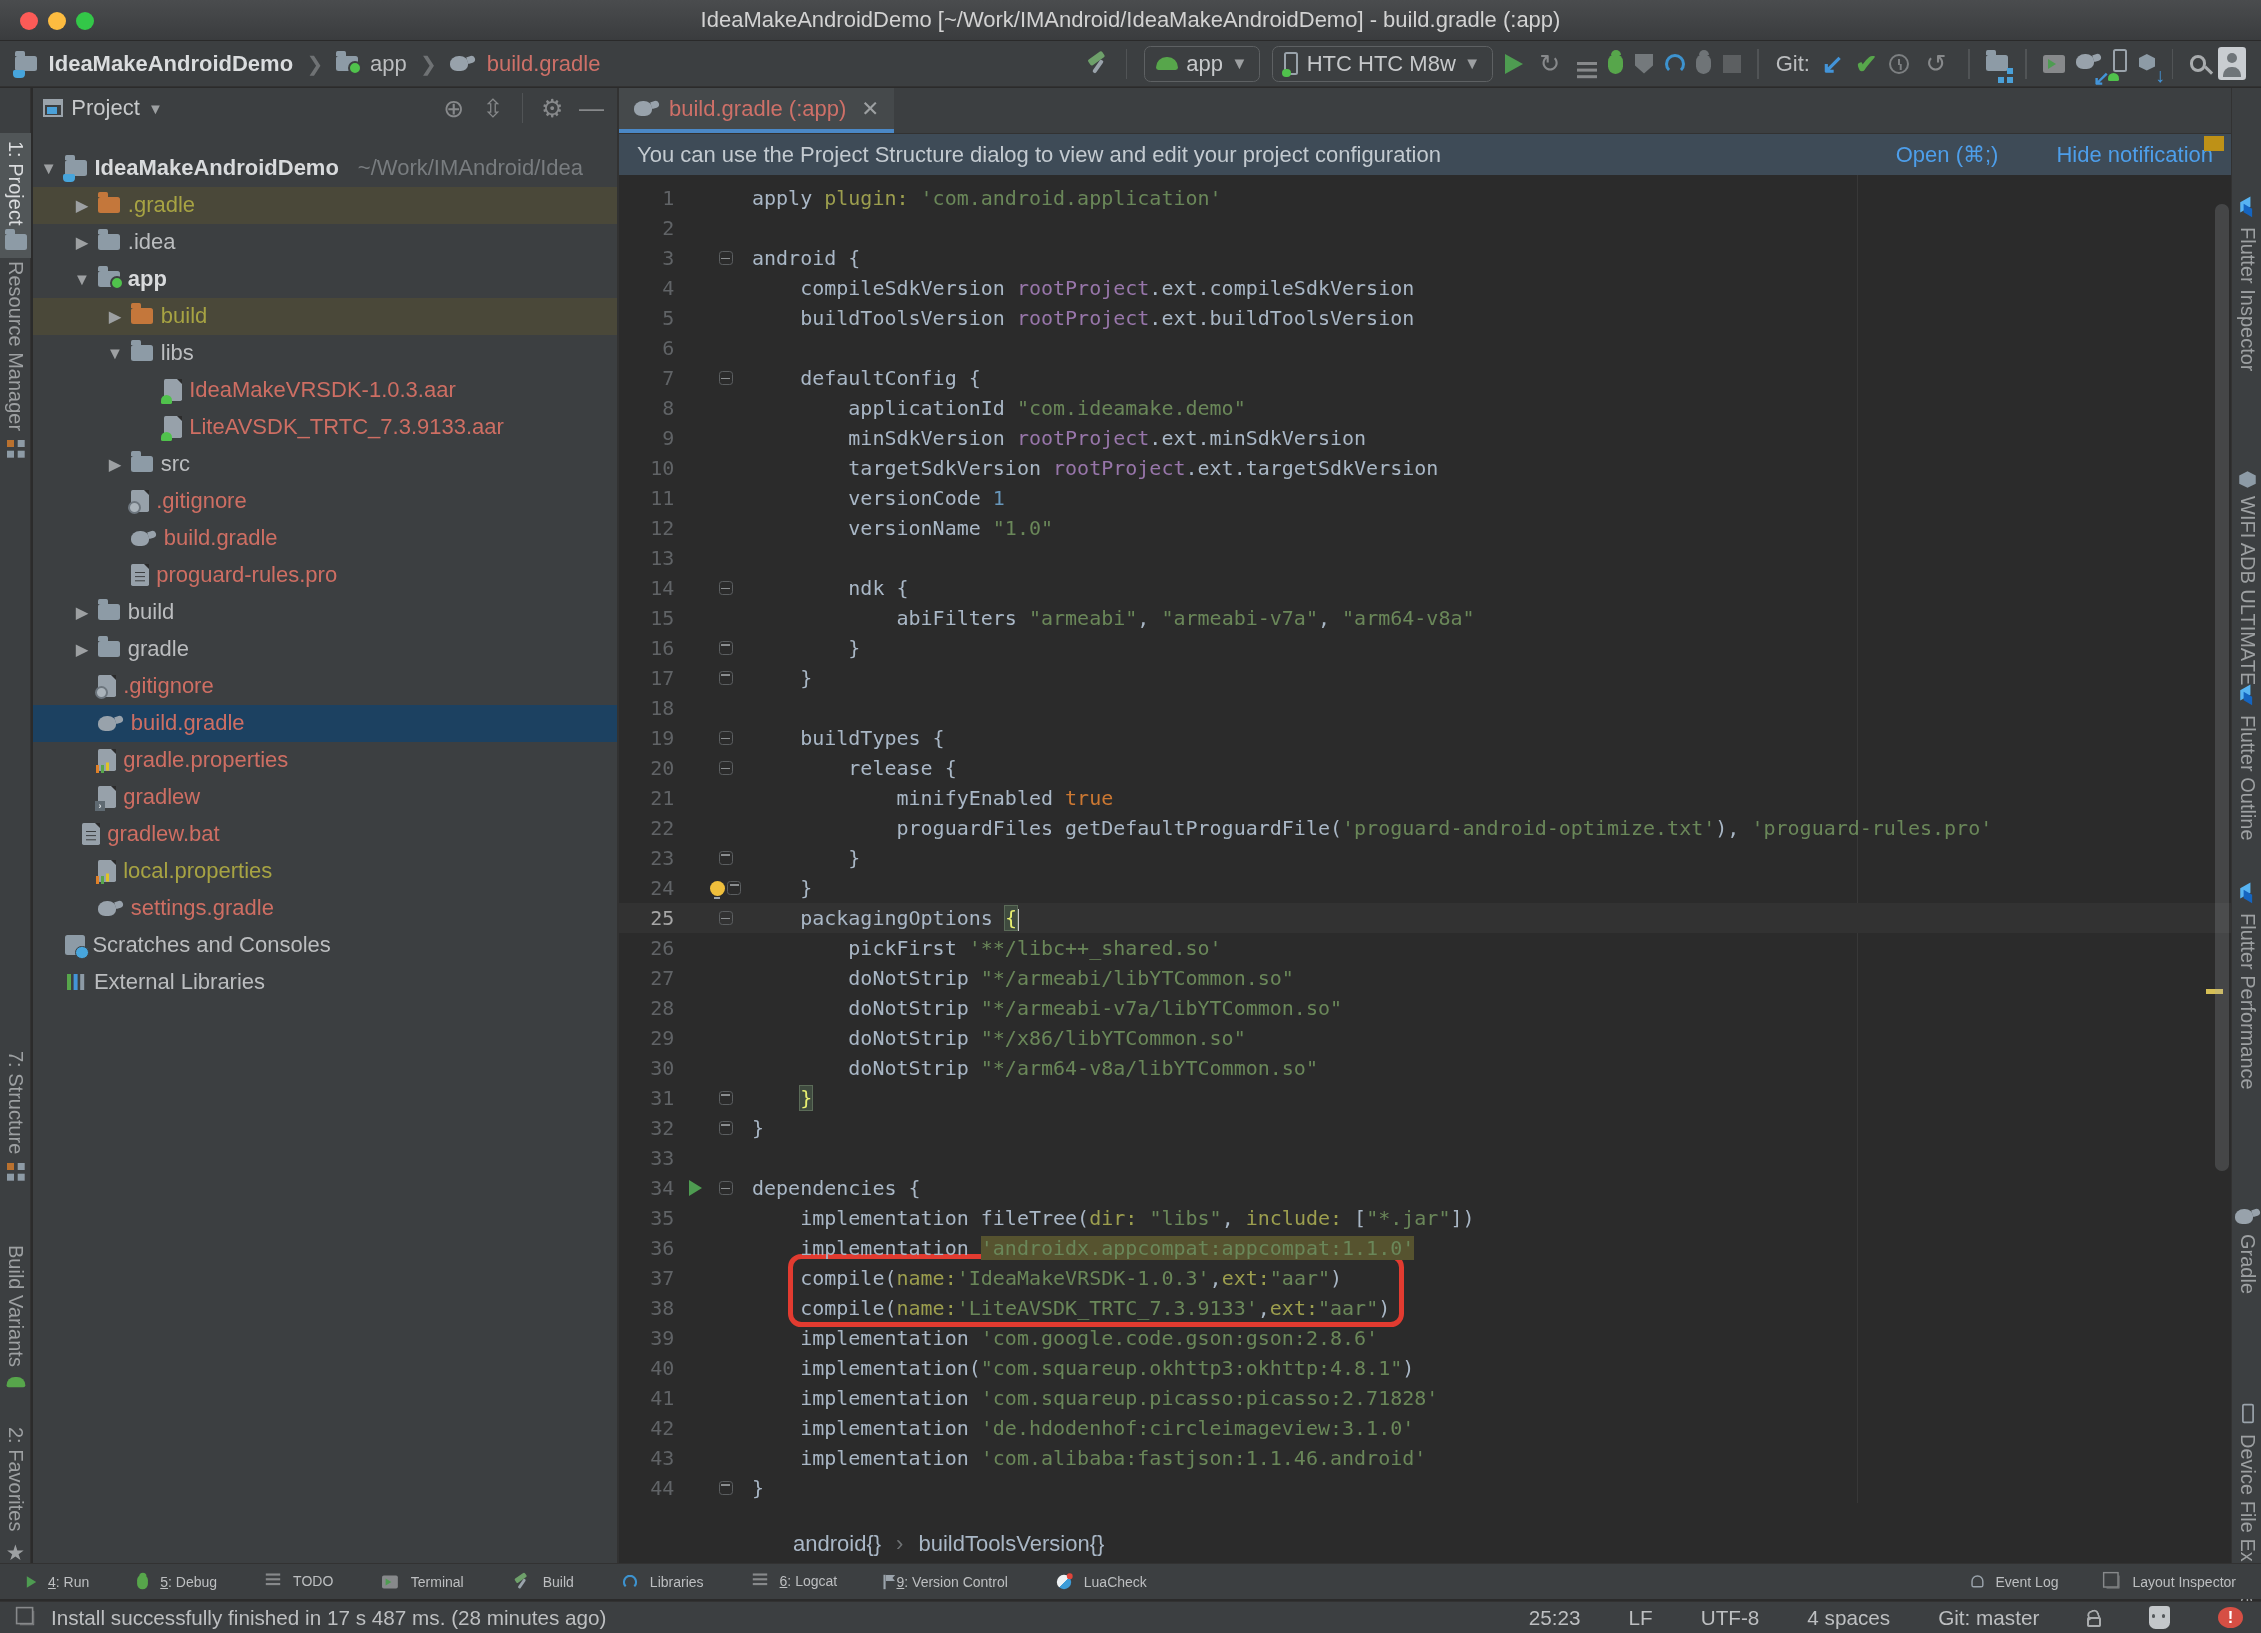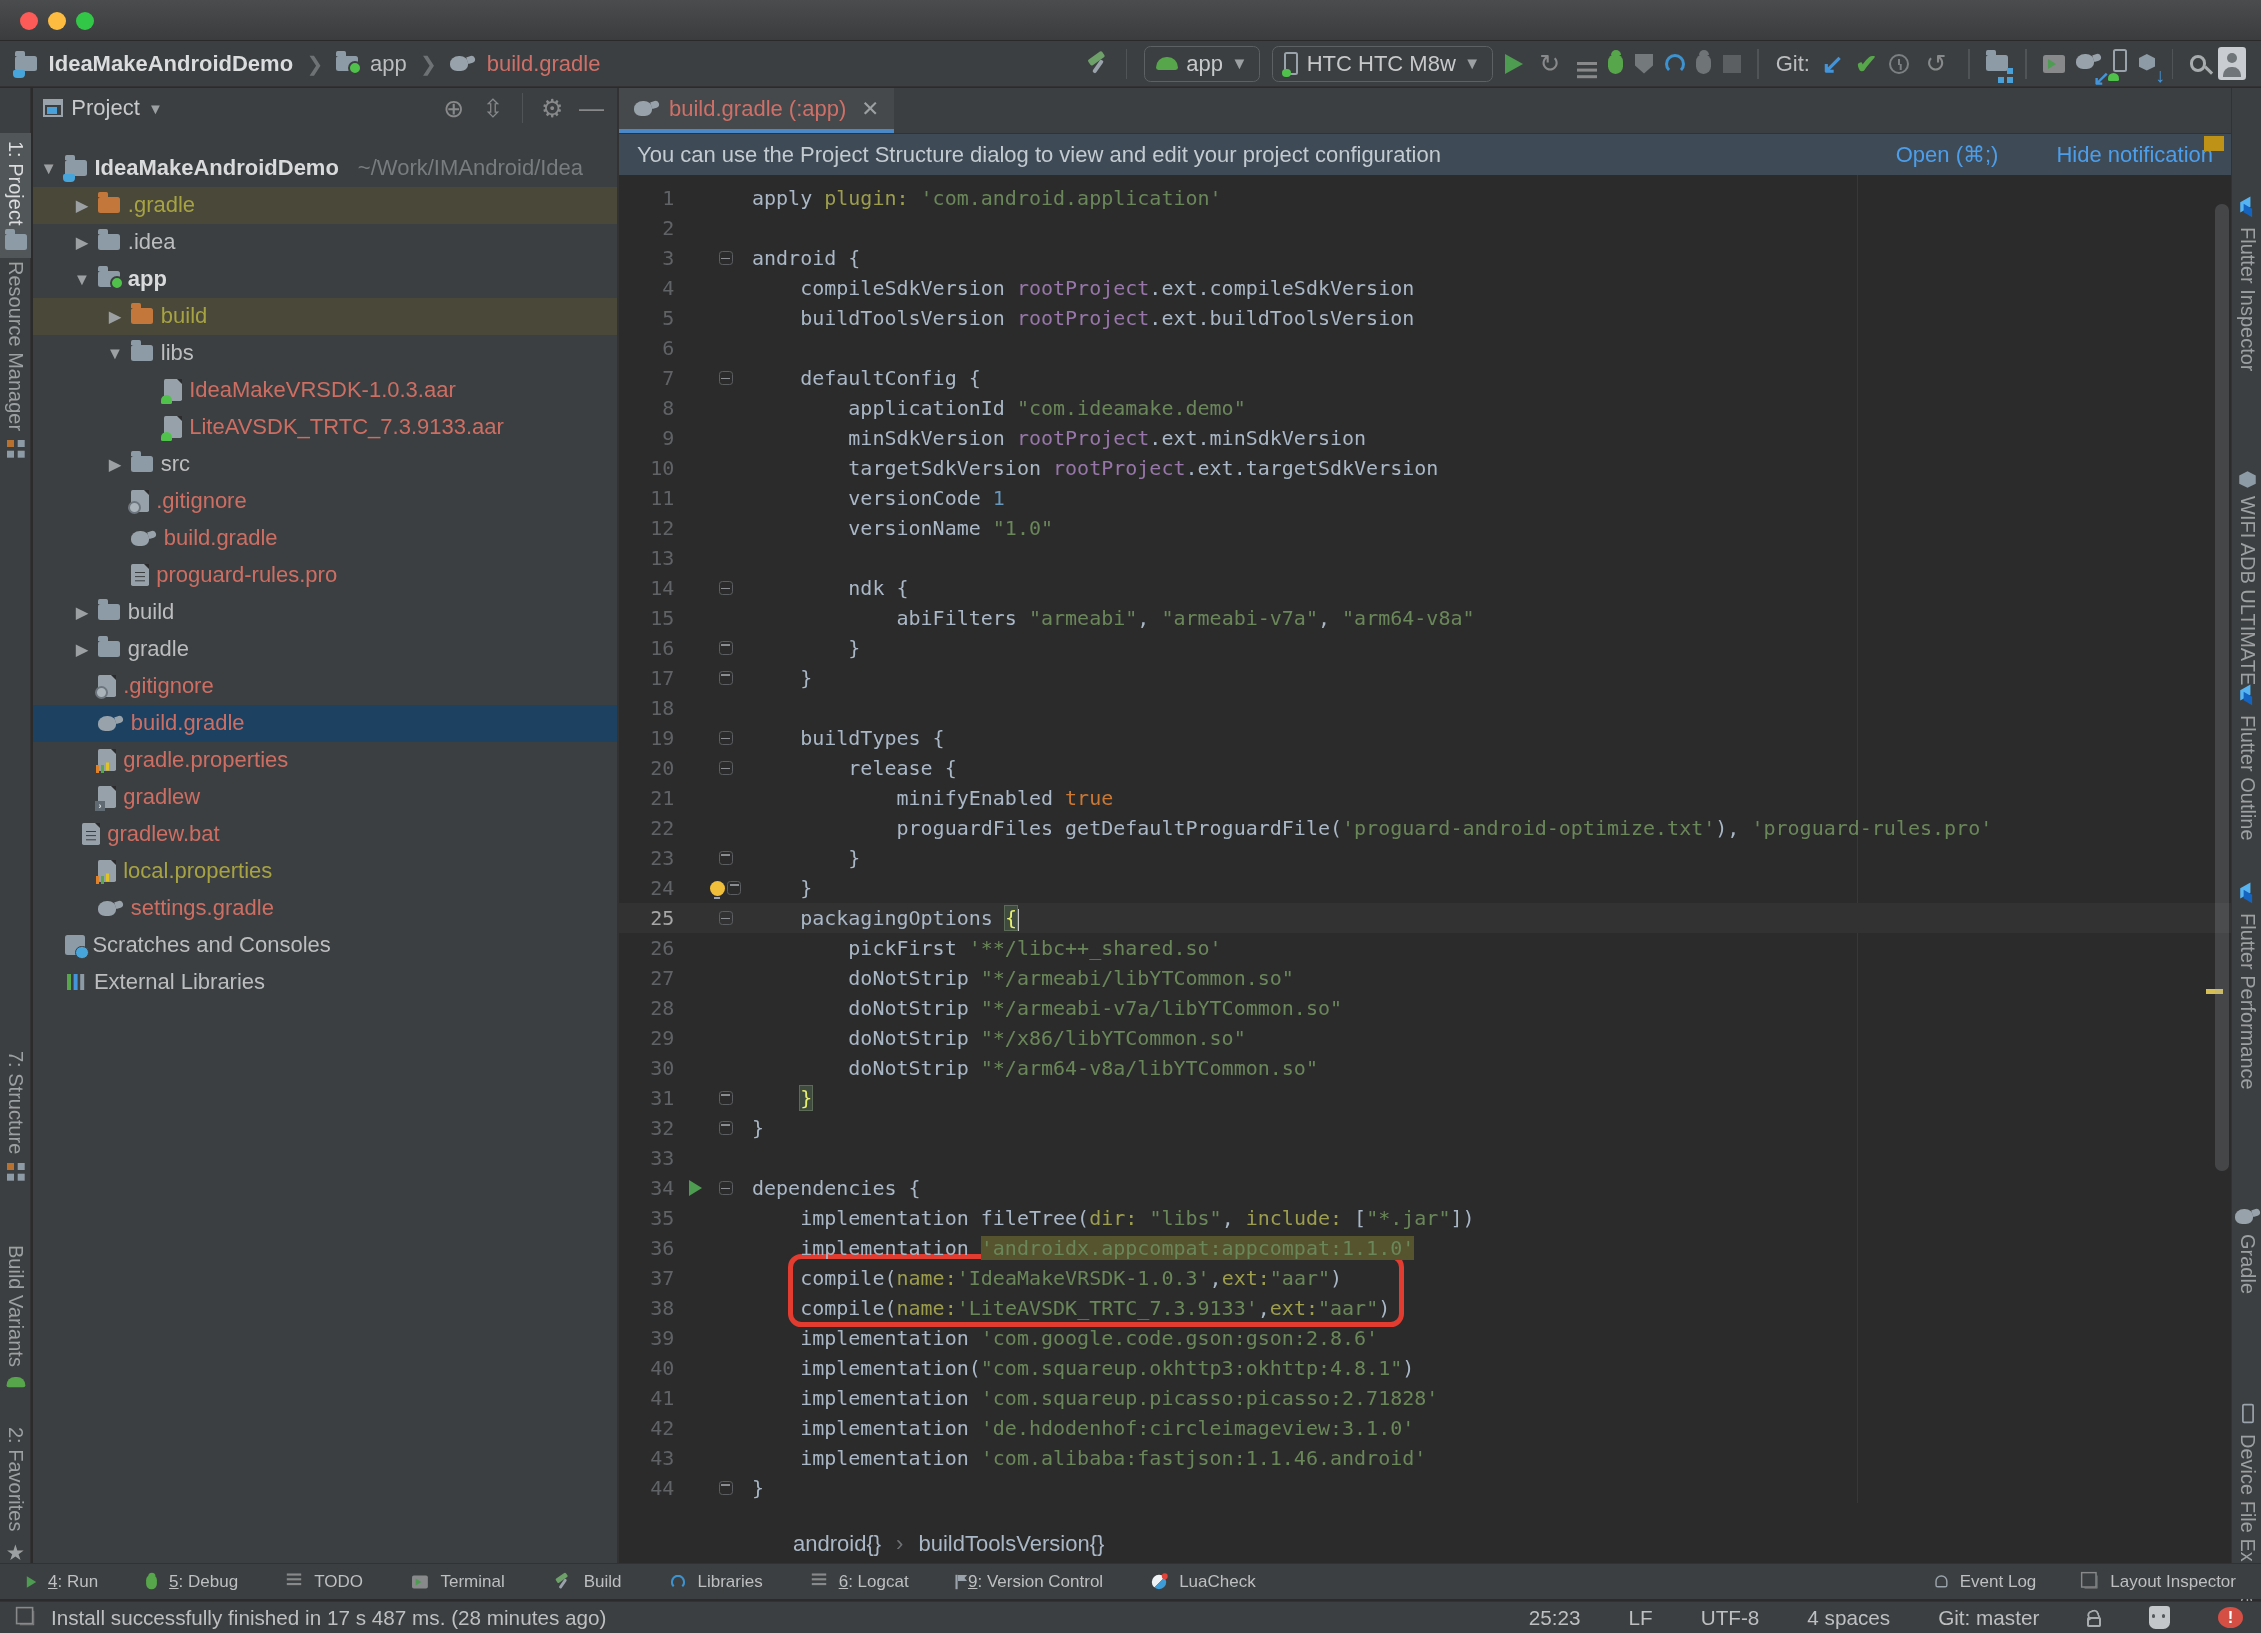--- a/index.html
+++ b/index.html
@@ -141,36 +141,37 @@
   .caret{display:inline-block;width:1.7px;height:21.5px;background:#c8c8c8;vertical-align:middle;margin-left:0.8px}
   #redbox{position:absolute;left:169px;top:1079px;width:616px;height:73px;border:5px solid #e23b30;border-radius:13.2px;pointer-events:none}
   #margin-guide{position:absolute;left:1238px;top:0;bottom:0;width:0.8px;background:#383838}
   #ed-breadcrumb{position:absolute;left:0;bottom:0;height:38px;width:100%;display:flex;align-items:center;gap:15px;padding-left:174px;font-size:22px;color:#a9b7c6}
   #ed-breadcrumb .sep{color:#6f7274}
   #err-stripe-warn{position:absolute;right:6.6px;top:48px;width:20px;height:15px;background:#be9117}
   #err-stripe-yellow{position:absolute;right:8.3px;top:901px;width:16.5px;height:5px;background:#d6bf55}
   #scrollthumb{position:absolute;right:2.5px;top:116px;width:13.2px;height:967px;border-radius:6.6px;background:rgba(164,168,172,.22)}
 
   
-  #bottombar{left:0;top:1563px;width:2261px;height:36px;background:#3c3f41;border-top:1.7px solid #323232;display:flex;align-items:center;padding:0 25px;gap:46px;font-size:17px;color:#bdbfc1}
+  #bottombar{left:0;top:1563px;width:2261px;height:36px;background:#3c3f41;border-top:1.7px solid #323232;display:flex;align-items:center;padding:0 25px;gap:46px;font-size:14px;color:#bdbfc1}
   .bb-item{display:flex;align-items:center;gap:10px}
   .bb-gap{flex:1}
   .mn{text-decoration:underline}
 
   
   #statusbar{left:0;top:1601px;width:2261px;height:32px;background:#3c3f41;border-top:1.7px solid #323232;display:flex;align-items:center;padding:0 18px;gap:15px;font-size:20.7px;color:#bdbfc1}
   #status-right{margin-left:auto;display:flex;align-items:center;gap:48px}
 </style>
 </head>
 <body>
 
 <div class="abs" id="titlebar">
   <span class="tl red"></span>
   <span class="tl yellow"></span>
   <span class="tl green"></span>
+  <span class="title">IdeaMakeAndroidDemo [~/Work/IMAndroid/IdeaMakeAndroidDemo] - build.gradle (:app)</span>
 </div>
 
 <div class="abs" id="toolbar">
   <span class="folder cup"></span>
   <span class="crumb-strong">IdeaMakeAndroidDemo</span>
   <span class="crumb-sep">❯</span>
   <span class="folder dot"></span>
   <span class="crumb">app</span>
   <span class="crumb-sep">❯</span>
   <span class="eleph"></span>

